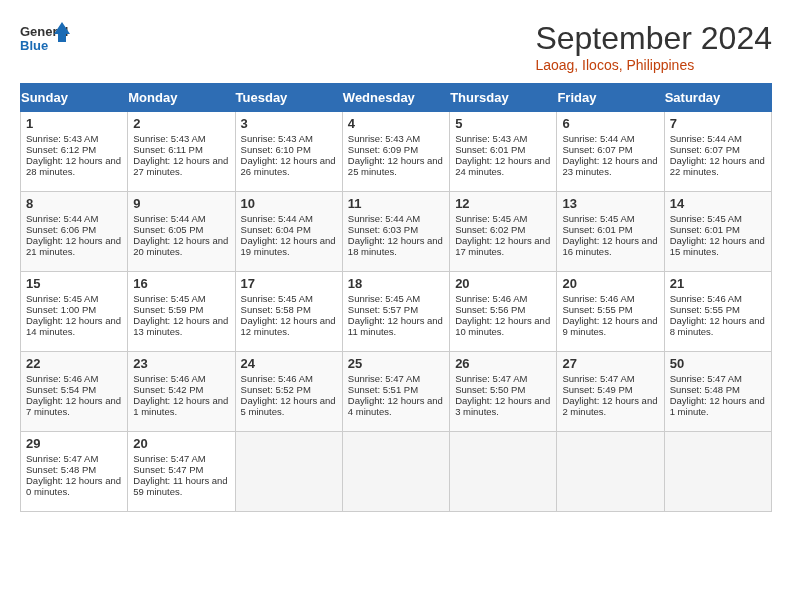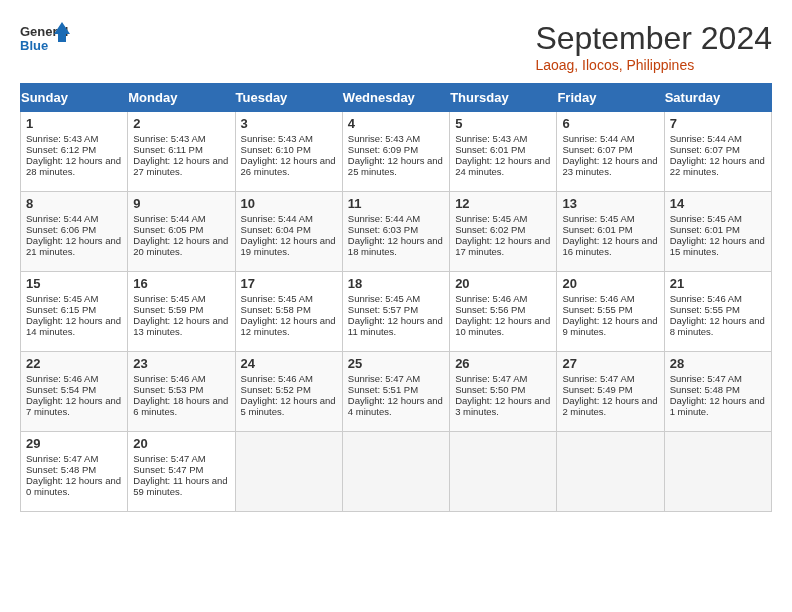--- a/index.html
+++ b/index.html
@@ -183,21 +183,21 @@
         <span class="day-num">14</span>
         <span>Sunrise: 5:45 AM</span><br>
         <span>Sunset: 6:01 PM</span><br>
         <span>Daylight: 12 hours and 15 minutes.</span>
       </td>
       </tr>
       <tr>
         <td>
         <span class="day-num">15</span>
         <span>Sunrise: 5:45 AM</span><br>
-        <span>Sunset: 6:15 PM</span><br>
+        <span>Sunset: 1:00 PM</span><br>
         <span>Daylight: 12 hours and 14 minutes.</span>
       </td>
         <td>
         <span class="day-num">16</span>
         <span>Sunrise: 5:45 AM</span><br>
         <span>Sunset: 5:59 PM</span><br>
         <span>Daylight: 12 hours and 13 minutes.</span>
       </td>
         <td>
         <span class="day-num">17</span>
@@ -233,22 +233,22 @@
       <tr>
         <td>
         <span class="day-num">22</span>
         <span>Sunrise: 5:46 AM</span><br>
         <span>Sunset: 5:54 PM</span><br>
         <span>Daylight: 12 hours and 7 minutes.</span>
       </td>
         <td>
         <span class="day-num">23</span>
         <span>Sunrise: 5:46 AM</span><br>
-        <span>Sunset: 5:53 PM</span><br>
-        <span>Daylight: 18 hours and 6 minutes.</span>
+        <span>Sunset: 5:42 PM</span><br>
+        <span>Daylight: 12 hours and 1 minutes.</span>
       </td>
         <td>
         <span class="day-num">24</span>
         <span>Sunrise: 5:46 AM</span><br>
         <span>Sunset: 5:52 PM</span><br>
         <span>Daylight: 12 hours and 5 minutes.</span>
       </td>
         <td>
         <span class="day-num">25</span>
         <span>Sunrise: 5:47 AM</span><br>
@@ -261,21 +261,21 @@
         <span>Sunset: 5:50 PM</span><br>
         <span>Daylight: 12 hours and 3 minutes.</span>
       </td>
         <td>
         <span class="day-num">27</span>
         <span>Sunrise: 5:47 AM</span><br>
         <span>Sunset: 5:49 PM</span><br>
         <span>Daylight: 12 hours and 2 minutes.</span>
       </td>
         <td>
-        <span class="day-num">28</span>
+        <span class="day-num">50</span>
         <span>Sunrise: 5:47 AM</span><br>
         <span>Sunset: 5:48 PM</span><br>
         <span>Daylight: 12 hours and 1 minute.</span>
       </td>
       </tr>
       <tr>
         <td>
         <span class="day-num">29</span>
         <span>Sunrise: 5:47 AM</span><br>
         <span>Sunset: 5:48 PM</span><br>

